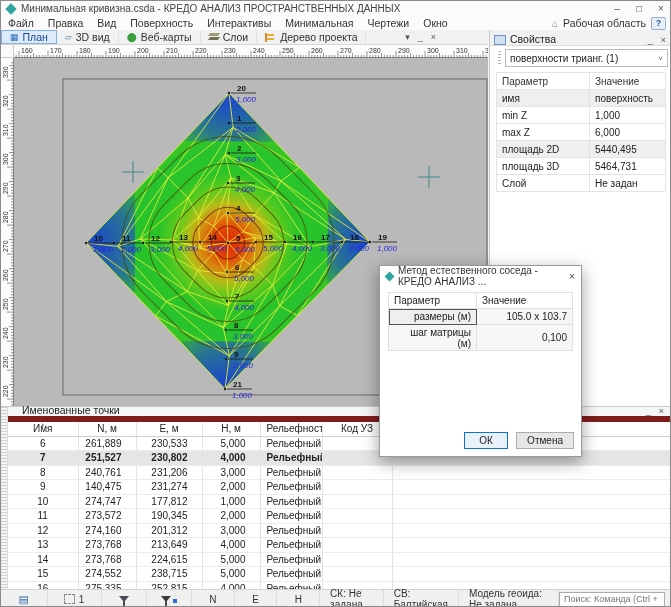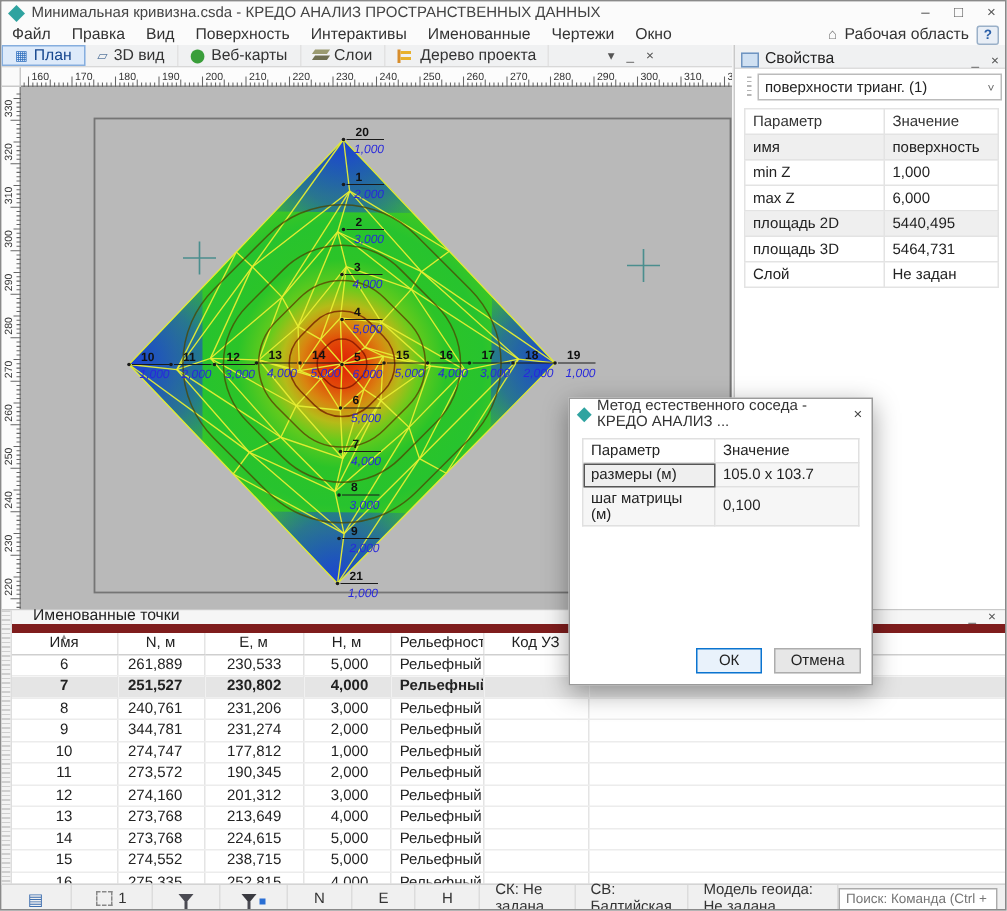--- a/index.html
+++ b/index.html
@@ -73,21 +73,21 @@
   .sb-search{margin-left:auto;margin-right:7px;width:96px;height:13px;border:1px solid #ababab;background:#fff;
              font-size:9px;color:#999;padding:0 4px;font-family:"Liberation Sans",sans-serif;}
   
   .dialog{left:378px;top:264px;width:203px;height:192px;background:#fff;border:1px solid #9a9a9a;box-sizing:border-box;
           box-shadow:0 5px 16px rgba(0,0,0,.38);}
   .dlg-title{height:20px;display:flex;align-items:center;font-size:10px;color:#333;padding-left:6px;gap:5px;}
   .dlg-ico{width:7px;height:7px;background:#2fa3a0;transform:rotate(45deg);flex:0 0 auto;}
   .dlg-close{margin-left:auto;width:26px;text-align:center;color:#444;font-size:10px;}
   .dtable{position:absolute;left:8px;top:26px;width:185px;font-size:10px;border:1px solid #c9c9c9;}
   .dtable th,.dtable td{border:1px solid #e0e0e0;padding:1.5px 5px;text-align:left;font-weight:normal;height:12px;}
-  .dtable tbody tr:nth-child(-n+2) td{background:#f6f6f6;}
+  .dtable tbody tr:nth-child(-n+2) td{background:#f6f6f6;text-align:right;}
   .dtable td.dpcol{width:77px;}
   .dtable tbody tr:first-child td:first-child{outline:1px solid #555;outline-offset:-1px;background:#efefef;}
   .dlg-empty{position:absolute;left:8px;top:26px;width:187px;height:132px;border:1px solid #c9c9c9;z-index:-1;}
   .dlg-btns{position:absolute;right:7px;bottom:7px;display:flex;gap:8px;}
   .btn{height:17px;min-width:44px;background:#e7e7e7;border:1px solid #adadad;font-size:10px;color:#222;
        display:flex;align-items:center;justify-content:center;padding:0 10px;}
   .btn.default{border:1px solid #0b74d0;background:#e9f2fb;}
   
   .ico-layers{display:inline-block;width:10px;height:8px;position:relative;}
   .ico-layers i{position:absolute;left:0;width:10px;height:3px;background:#8f8f6a;transform:skewX(-35deg);}
@@ -112,21 +112,21 @@
     </span>
   </div>
 
   <div class="abs menubar">
     <span id="menu-items" style="display:flex;">
         <span class="menu-item">Файл</span>
         <span class="menu-item">Правка</span>
         <span class="menu-item">Вид</span>
         <span class="menu-item">Поверхность</span>
         <span class="menu-item">Интерактивы</span>
-        <span class="menu-item">Именованные</span>
+        <span class="menu-item">Минимальная</span>
         <span class="menu-item">Чертежи</span>
         <span class="menu-item">Окно</span>
       </span>
     <span class="menubar-right">
       <span class="home-ico">⌂</span>
       <span>Рабочая область</span>
       <span class="help-badge">?</span>
     </span>
   </div>
 
@@ -821,21 +821,21 @@
             <td class="c-ctr">8</td>
             <td class="c-num">240,761</td>
             <td class="c-num">231,206</td>
             <td class="c-num">3,000</td>
             <td class="c-ctr">Рельефный</td>
             <td class="c-ctr"></td>
             <td></td>
           </tr>
           <tr>
             <td class="c-ctr">9</td>
-            <td class="c-num">344,781</td>
+            <td class="c-num">140,475</td>
             <td class="c-num">231,274</td>
             <td class="c-num">2,000</td>
             <td class="c-ctr">Рельефный</td>
             <td class="c-ctr"></td>
             <td></td>
           </tr>
           <tr>
             <td class="c-ctr">10</td>
             <td class="c-num">274,747</td>
             <td class="c-num">177,812</td>

